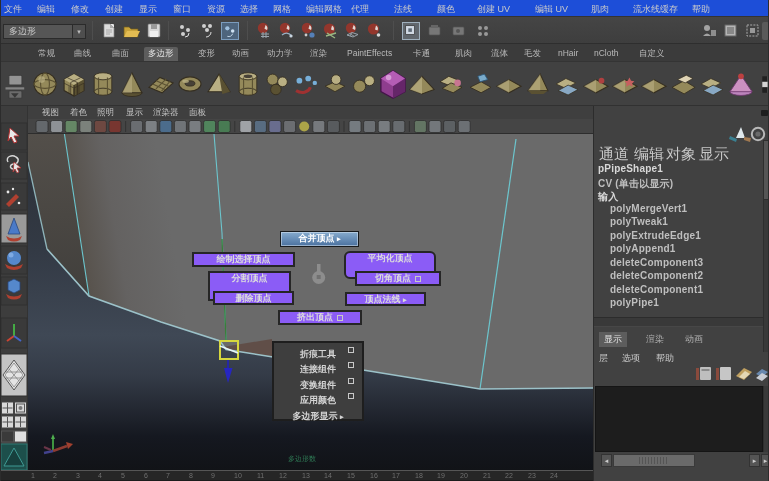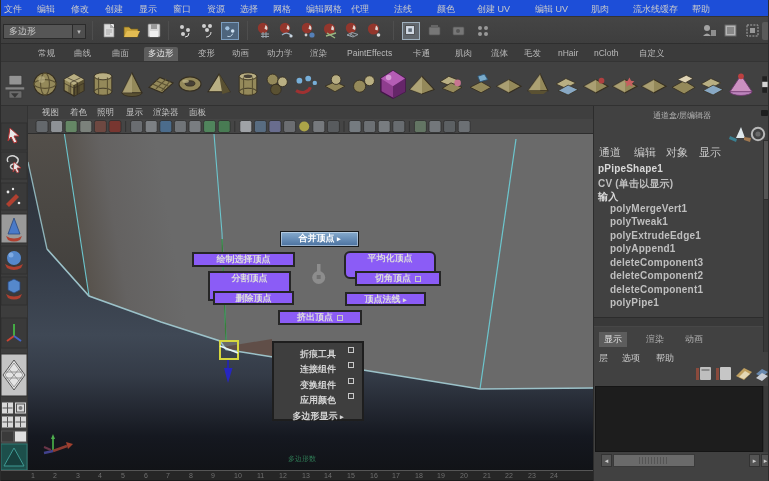--- a/index.html
+++ b/index.html
@@ -32,21 +32,21 @@
 .mmbtn{position:absolute;background:#8b5cf6;border:2px solid #262626;color:#dcdcdc;
 font-size:9px;font-weight:bold;text-align:center;white-space:nowrap;overflow:hidden;}
 .mmblue{background:linear-gradient(#86abce,#4a71a0);border:1.5px solid #181b1e;color:#fff;box-shadow:inset 0 0 0 1px rgba(215,228,240,0.55);}
 .chk{display:inline-block;width:6px;height:6px;border:1px solid #c8c8c8;vertical-align:-1px;margin-left:4px;}
 #vmenu{position:absolute;background:#3e3e3e;border:2px solid #1e1e1e;}
 #vmenu .row{position:relative;height:15.4px;color:#d4d4d4;font-size:9px;font-weight:bold;text-align:center;padding-top:5px;}
 #vmenu .row .chk{position:absolute;right:8px;top:4px;}
 
 #rightpanel{left:593px;top:106px;width:176px;height:375px;background:#414141;border-left:1px solid #2c2c2c;}
 #cbtitle{position:absolute;left:0;top:4px;width:176px;text-align:center;font-size:8px;color:#b5b5b5;}
-#cbmenu span{position:absolute;top:0;font-size:11px;color:#c8c8c8;}
+#cbmenu span{position:absolute;top:0;font-size:15px;color:#c8c8c8;}
 .cbitem{position:absolute;font-size:10px;font-weight:bold;color:#bfbfbf;white-space:nowrap;letter-spacing:0.2px;}
 
 #laytabs span{position:absolute;font-size:9px;color:#b5b5b5;padding:1px 5px;}
 #laytabs span.active{background:#5d5d5d;color:#e0e0e0;}
 
 #timeslider{left:0;top:470px;width:593px;height:11px;background:#262626;border-top:1px solid #565656;}
 #timeslider span{position:absolute;top:1px;font-size:7px;color:#707070;}
 </style></head>
 <body>
 <div id="stage">
@@ -508,21 +508,20 @@
   <div id="vmenu" style="left:244px;top:207px;width:92px;height:80px;">
     <div class="row">折痕工具<span class="chk"></span></div>
     <div class="row">连接组件<span class="chk"></span></div>
     <div class="row">变换组件<span class="chk"></span></div>
     <div class="row">应用颜色<span class="chk"></span></div>
     <div class="row">多边形显示 <span style="font-size:7px">▸</span></div>
   </div>
 </div>
 
 <div id="rightpanel" class="abs">
-  <div id="cbtitle">通道盒/层编辑器</div>
 
   <svg class="abs" style="left:134px;top:16px" width="42" height="22">
     <polygon points="8,16 13,5 17,16" fill="#dfe8ec"></polygon>
     <path d="M2 14 l7 3 -1 3 -7 -3z" fill="#3a7f90"></path>
     <path d="M16 15 l7 1 -1 4 -6 -2z" fill="#a07850"></path>
     <circle cx="30" cy="12" r="6.2" fill="none" stroke="#b9b9b9" stroke-width="2"></circle>
     <circle cx="30" cy="12" r="2.6" fill="#6a6a6a"></circle>
   </svg>
   <svg class="abs" style="left:166px;top:2px" width="10" height="10">
         <rect x="1" y="2" width="7" height="6" fill="#1e1e1e" rx="1"></rect>

